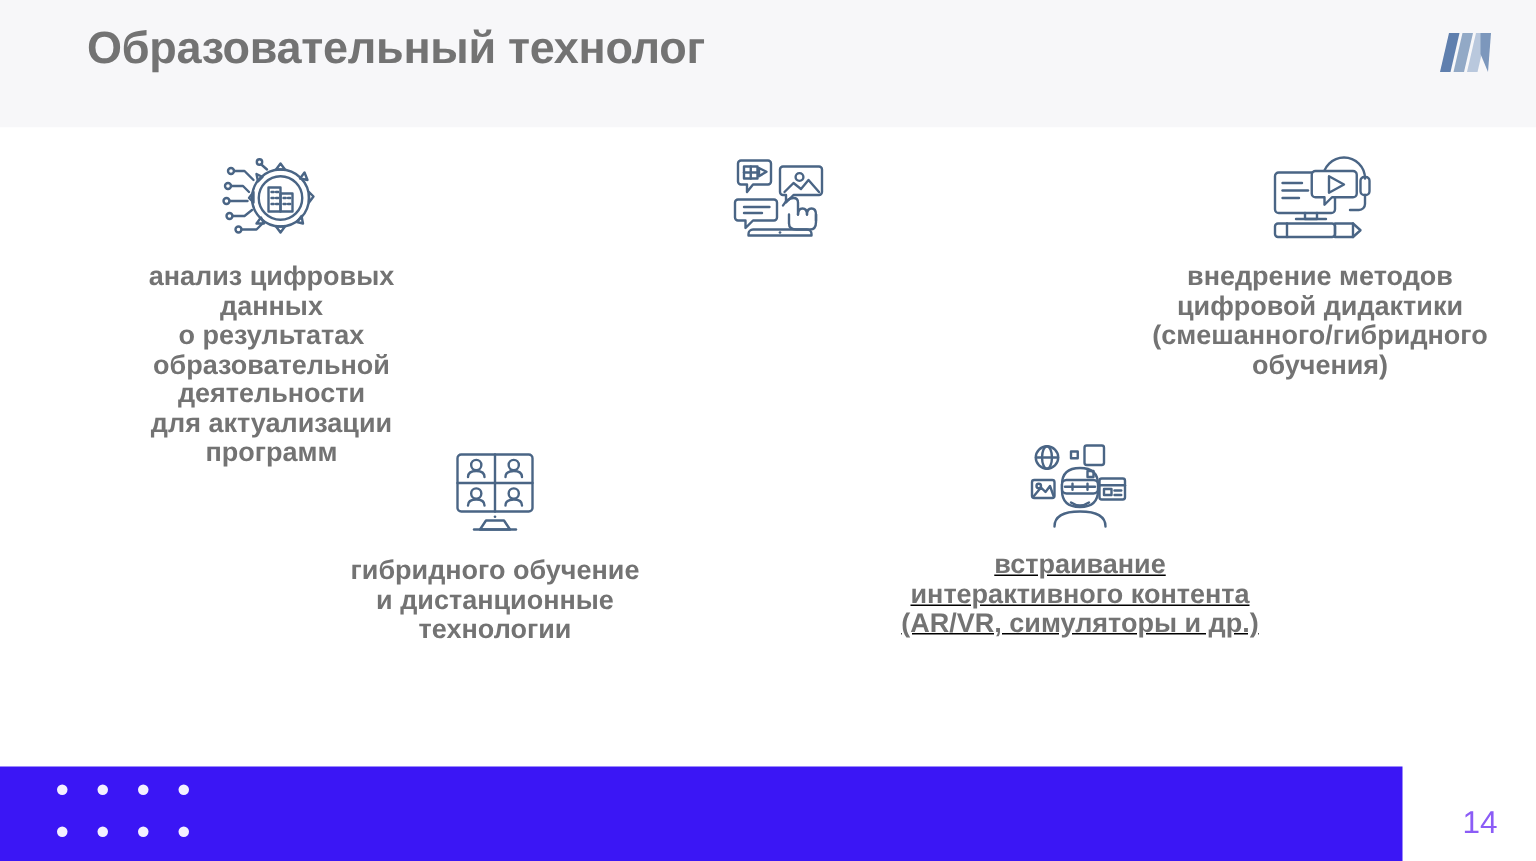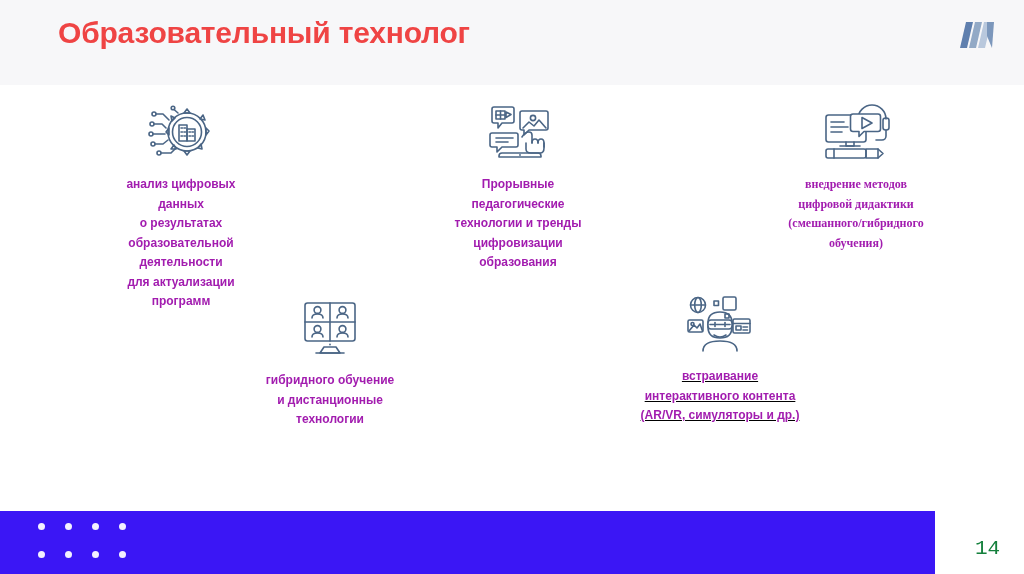--- a/index.html
+++ b/index.html
@@ -30,21 +30,21 @@
     width: 1024px;
     height: 85px;
     background: #f7f7f9;
   }
   .slide-title {
     position: absolute;
     left: 58px;
     top: 16px;
     font-size: 30px;
     font-weight: bold;
-    color: #ef4444;
+    color: #737373;
     letter-spacing: -0.2px;
     white-space: nowrap;
   }
 
   
   .logo {
     position: absolute;
     right: 22px;
     top: 18px;
     width: 48px;
@@ -65,31 +65,31 @@
     position: absolute;
     text-align: center;
   }
   .item-icon {
     width: 72px;
     height: 62px;
     margin: 0 auto 12px auto;
     display: block;
   }
   .item-text {
-    font-size: 12px;
+    font-size: 18px;
     font-weight: bold;
-    color: #a21caf;
+    color: #737373;
     line-height: 19.5px;
     white-space: pre-line;
   }
 
   
   .item-1 { left: 50px;  top: 16px;  width: 262px; }
   .item-2 { left: 408px; top: 16px;  width: 220px; }
-  .item-3 { left: 716px; top: 16px;  width: 280px; font-family: Liberation Serif, serif; }
+  .item-3 { left: 740px; top: 16px;  width: 280px; }
   
   .item-4 { left: 200px; top: 212px; width: 260px; }
   .item-5 { left: 560px; top: 208px; width: 320px; text-decoration: underline; }
 
   
   .footer-bar {
     position: absolute;
     left: 0;
     top: 511px;
     width: 935px;
@@ -108,22 +108,22 @@
     width: 7px;
     height: 7px;
     border-radius: 50%;
     background: #f3f0ff;
   }
   .page-number {
     position: absolute;
     left: 975px;
     top: 537px;
     font-size: 21px;
-    color: #15803d;
-    font-family: Liberation Mono, monospace;
+    color: #8b5cf6;
+    font-family: Liberation Sans, sans-serif;
   }
 </style>
 </head>
 <body>
 
 <div class="slide">
 
   <div class="header-band"></div>
 
   <div class="slide-title">Образовательный технолог</div>
@@ -210,25 +210,20 @@
 
           <path d="M40 36 q3 -5 7 -5 q3 0 3 3 v8"></path>
           <path d="M50 42 q0 -4 3 -4 q3 0 3 4"></path>
           <path d="M56 42 q0 -4 3 -4 q3 0 3 4 v4"></path>
           <path d="M44 42 v6 q0 4 5 4 h9 q4 0 4 -5 v-5"></path>
 
           <path d="M20 52 H56 a3 3 0 0 1 3 3 v1 H17 v-1 a3 3 0 0 1 3 -3 Z"></path>
           <circle cx="38" cy="54" r="0.9" fill="#4a6585" stroke="none"></circle>
         </svg>
       </span>
-      <div class="item-text">Прорывные
-педагогические
-технологии и тренды
-цифровизации
-образования</div>
     </div>
 
     <div class="item item-3">
       <span class="item-icon">
         <svg viewBox="0 0 72 62" width="72" height="62" xmlns="http://www.w3.org/2000/svg" fill="none" stroke="#4a6585" stroke-width="1.6" stroke-linecap="round" stroke-linejoin="round">
 
           <path d="M38 18 a14 14 0 0 1 28 0"></path>
           <rect x="34" y="17" width="6" height="12" rx="2.5"></rect>
           <rect x="63" y="17" width="6" height="12" rx="2.5"></rect>
           <path d="M66 29 v6 a4 4 0 0 1 -4 4 h-6"></path>

